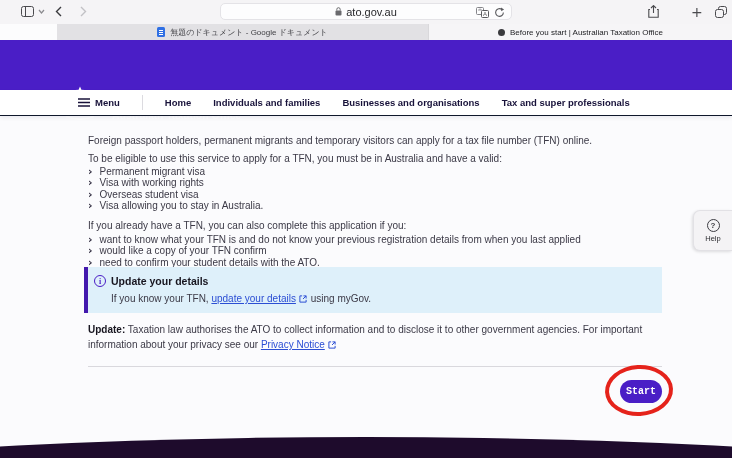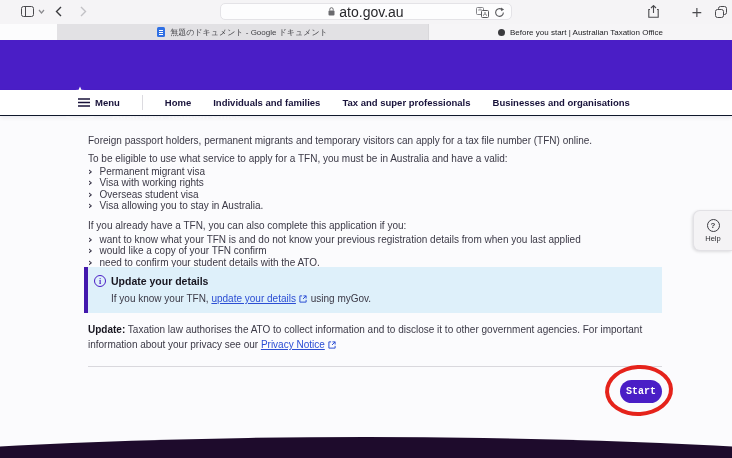--- a/index.html
+++ b/index.html
@@ -15,21 +15,21 @@
   *{margin:0;padding:0;box-sizing:border-box;}
   html,body{width:732px;height:458px;}
   body{
     position:relative;overflow:hidden;background:#fbfbfd;
     font-family:"Liberation Sans","DejaVu Sans",sans-serif;color:var(--body-text);
   }
   
   .chrome{position:absolute;left:0;top:0;width:732px;height:24px;background:#f5f4f6;}
   .chrome .btn{position:absolute;display:flex;align-items:center;justify-content:center;background:none;border:none;cursor:pointer;padding:0;}
   .addr{position:absolute;left:220px;top:3px;width:292px;height:17px;background:#fdfdfe;border:1px solid #e4e3e7;border-radius:5px;display:flex;align-items:center;justify-content:center;}
-  .addr .url{font-size:14px;color:#28282c;margin-left:4px;}
+  .addr .url{font-size:11px;color:#28282c;margin-left:4px;}
   .addr-right{position:absolute;right:6px;top:3px;display:flex;align-items:center;gap:5px;height:11px;}
   
   .tabbar{position:absolute;left:0;top:24px;width:732px;height:16px;background:#fcfcfd;}
   .tab{position:absolute;top:0;height:16px;display:flex;align-items:center;justify-content:center;gap:5px;font-size:8px;cursor:pointer;}
   .tab-docs{left:57px;width:371px;background:#e2e1e4;color:#3f3f44;}
   .tab-ato{left:428px;width:304px;background:#f6f5f7;color:#232327;border-left:1px solid #d9d8db;}
   .docs-icon{width:8px;height:10px;background:#2f6fe4;border-radius:1.5px;position:relative;flex:0 0 auto;}
   .docs-icon::after{content:"";position:absolute;left:2px;top:3px;width:4px;height:1px;background:#fff;box-shadow:0 2px 0 #fff,0 4px 0 #fff;}
   .ato-favicon{width:7px;height:7px;border-radius:50%;background:#3a3a3e;flex:0 0 auto;}
   
@@ -199,32 +199,32 @@
           <line x1="0" y1="1" x2="12" y2="1" stroke="#18123a" stroke-width="1.5"></line>
           <line x1="0" y1="4.5" x2="12" y2="4.5" stroke="#18123a" stroke-width="1.5"></line>
           <line x1="0" y1="8" x2="12" y2="8" stroke="#18123a" stroke-width="1.5"></line>
         </svg>
     </span>
     <span>Menu</span>
   </button>
   <span class="nav-divider"></span>
   <button class="nav-item">Home</button>
   <button class="nav-item">Individuals and families</button>
+  <button class="nav-item">Businesses and organisations</button>
   <button class="nav-item">Tax and super professionals</button>
-  <button class="nav-item">Businesses and organisations</button>
 </div>
 
 <div class="content">
 
   <div class="clip-heading">
     <span>Before you start</span>
   </div>
 
   <p class="para p1">Foreign passport holders, permanent migrants and temporary visitors can apply for a tax file number (TFN) online.</p>
-  <p class="para p2">To be eligible to use what service to apply for a TFN, you must be in Australia and have a valid:</p>
+  <p class="para p2">To be eligible to use this service to apply for a TFN, you must be in Australia and have a valid:</p>
 
   <ul class="chevlist list1">
     <li>
         <span class="bullet">›</span>
         <span>Permanent migrant visa</span>
       </li>
     <li>
         <span class="bullet">›</span>
         <span>Visa with working rights</span>
       </li>

